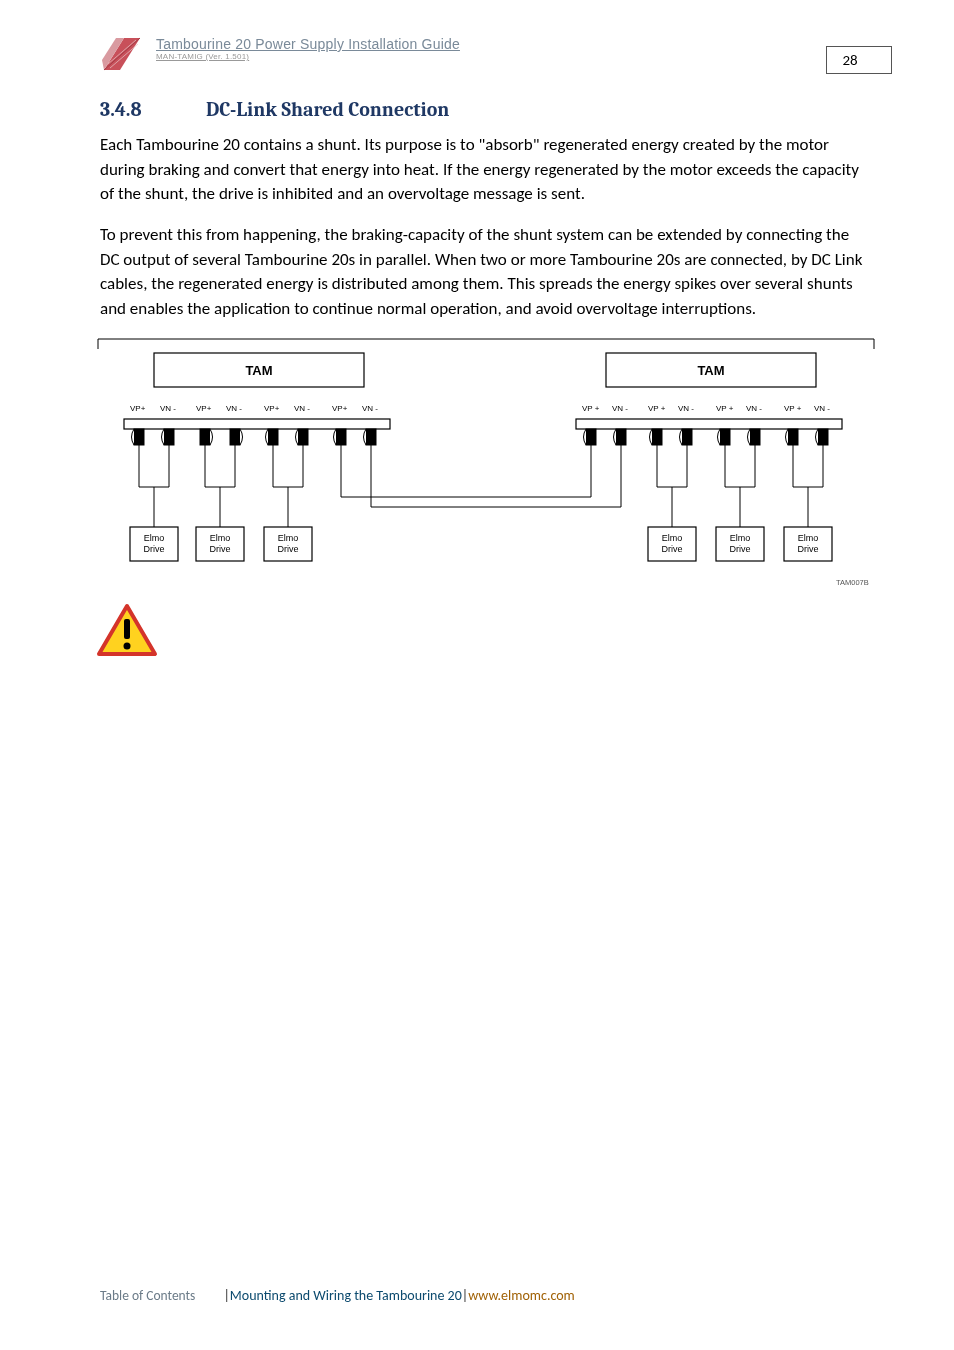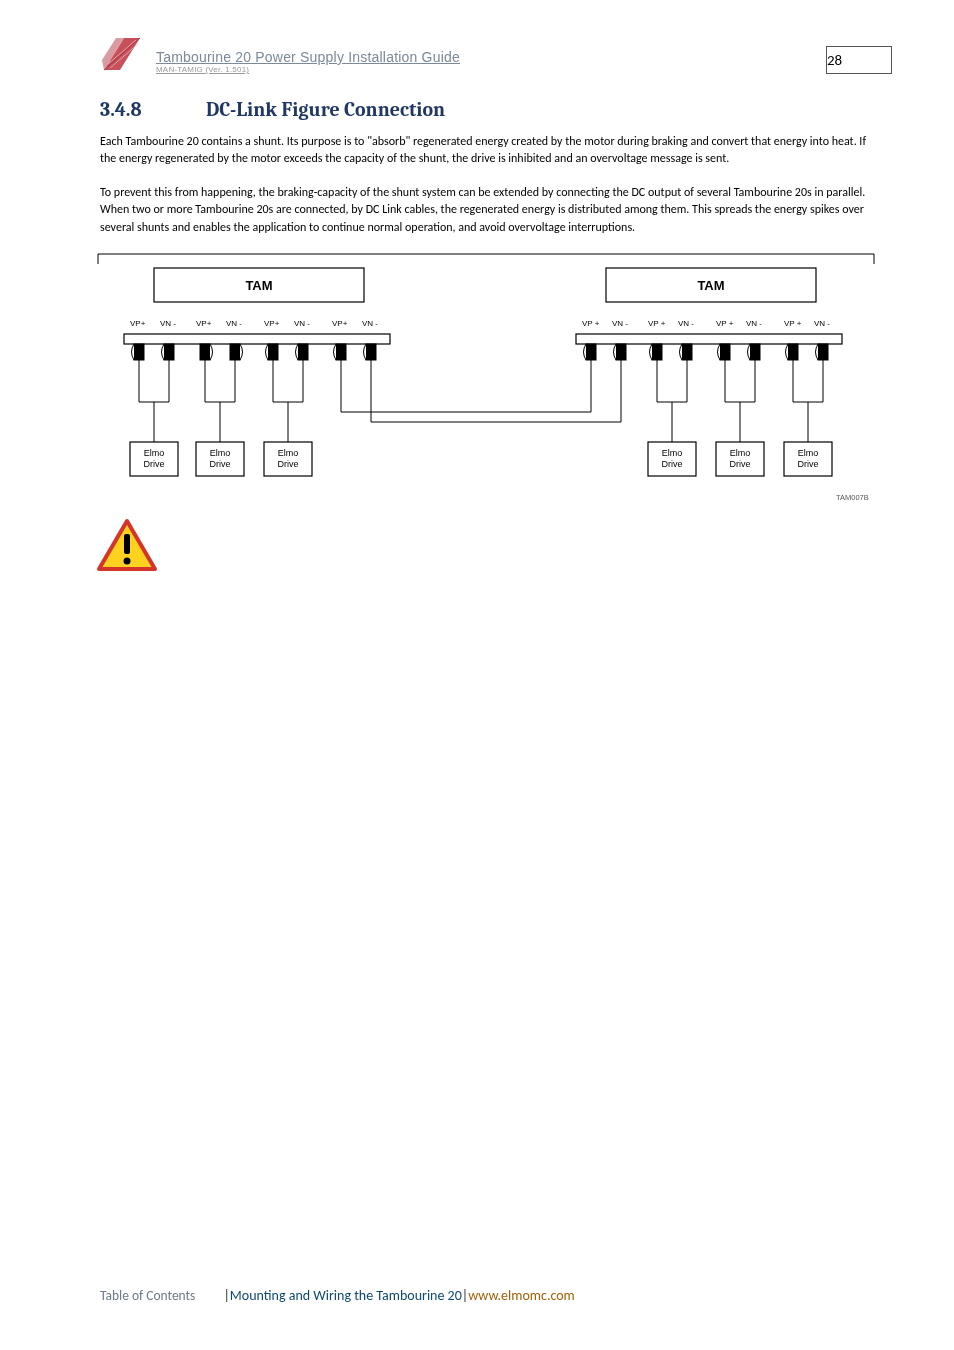--- a/index.html
+++ b/index.html
@@ -12,21 +12,21 @@
   }
   .page {
     position: relative;
     width: 954px;
     height: 1350px;
     box-sizing: border-box;
     padding: 30px 85px 0 100px;
   }
   .header-row {
     display: flex;
-    align-items: flex-end;
+    align-items: flex-start;
     gap: 12px;
     margin-bottom: 24px;
   }
   .logo {
     width: 44px;
     height: 44px;
     flex: 0 0 auto;
   }
   .header-texts {
     flex: 1;
@@ -48,38 +48,38 @@
   }
   .page-num-box {
     position: absolute;
     top: 46px;
     right: 62px;
     border: 1px solid #555;
     width: 66px;
     height: 28px;
     display: flex;
     align-items: center;
-    justify-content: flex-start;
+    justify-content: center;
     padding-right: 18px;
     box-sizing: border-box;
     font-size: 15px;
   }
   .section-heading {
     font-family: Cambria, Georgia, serif;
     font-weight: bold;
     color: #1f3864;
     font-size: 20px;
     margin: 10px 0 12px 0;
   }
   .section-heading .num {
     display: inline-block;
     width: 106px;
   }
   p.body {
-    font-size: 12px;
+    font-size: 17px;
     line-height: 1.45;
     margin: 0 0 16px 0;
     color: #000;
   }
   .figure-wrap {
     margin: 8px 0 6px -4px;
   }
   .figure-wrap svg {
     display: block;
   }
@@ -146,21 +146,21 @@
       <div class="doc-title">Tambourine 20 Power Supply Installation Guide</div>
       <div class="doc-ver">MAN-TAMIG (Ver. 1.501)</div>
     </div>
   </div>
 
   <div class="page-num-box">
     <span>28</span>
   </div>
 
   <div class="section-heading">
-    <span class="num">3.4.8</span><span>DC-Link Figure Connection</span>
+    <span class="num">3.4.8</span><span>DC-Link Shared Connection</span>
   </div>
 
   <p class="body">Each Tambourine 20 contains a shunt. Its purpose is to "absorb" regenerated energy created by the motor during braking and convert that energy into heat. If the energy regenerated by the motor exceeds the capacity of the shunt, the drive is inhibited and an overvoltage message is sent.</p>
   <p class="body">To prevent this from happening, the braking-capacity of the shunt system can be extended by connecting the DC output of several Tambourine 20s in parallel. When two or more Tambourine 20s are connected, by DC Link cables, the regenerated energy is distributed among them. This spreads the energy spikes over several shunts and enables the application to continue normal operation, and avoid overvoltage interruptions.</p>
 
   <div class="figure-wrap">
     <svg width="780" height="260" viewBox="0 0 780 260">
 
       <path d="M 2 12 L 2 2 L 778 2 L 778 12" fill="none" stroke="#000" stroke-width="1"></path>
 

